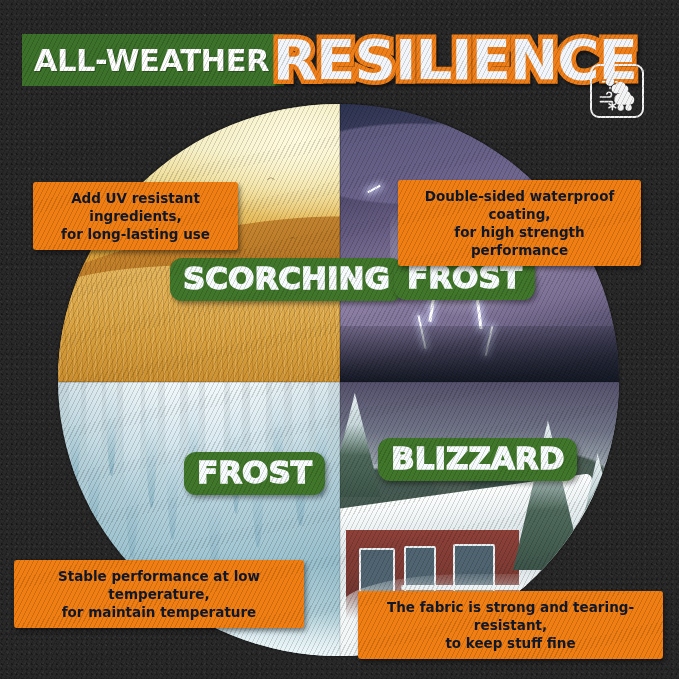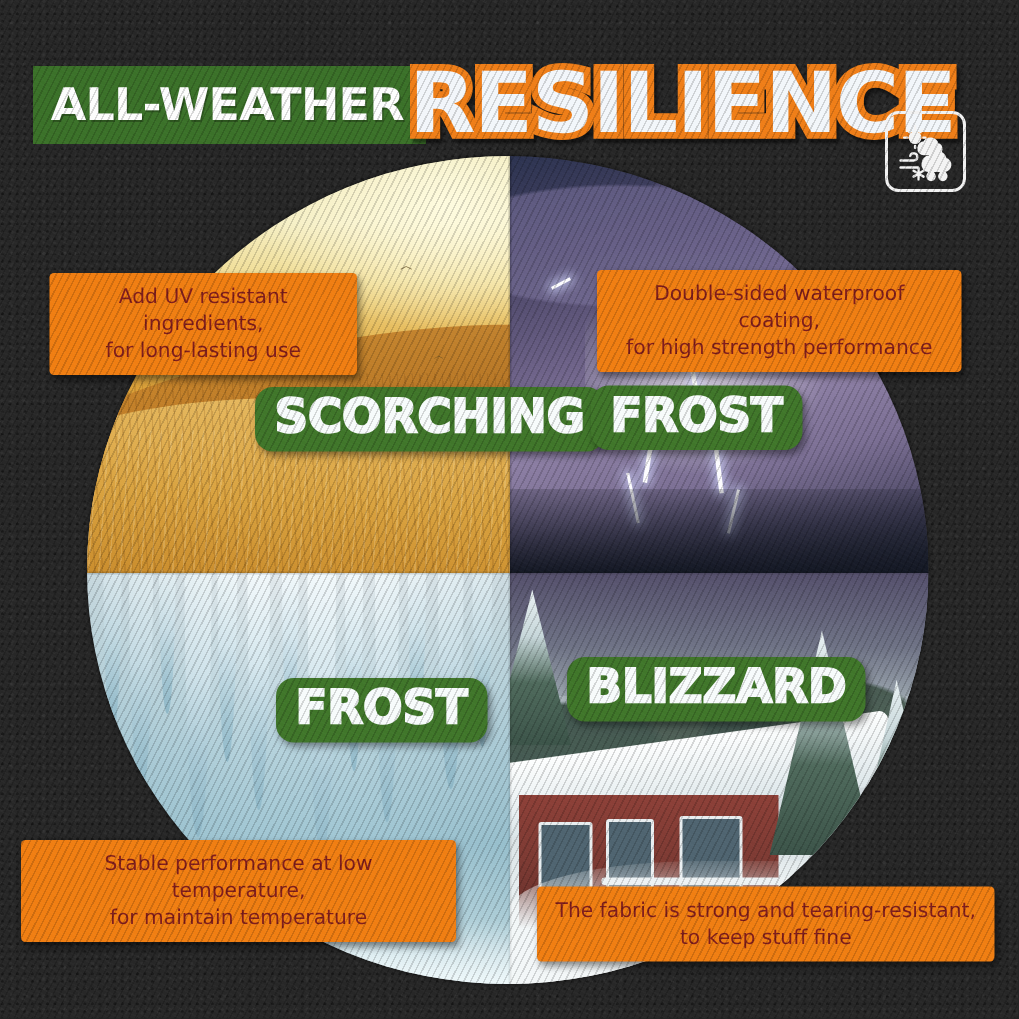--- a/index.html
+++ b/index.html
@@ -19,21 +19,21 @@
     background-size:7px 7px, 11px 11px, 9px 9px, 5px 5px, 100% 100%;
   }
   .grain{
     position:absolute;inset:0;pointer-events:none;opacity:.5;
     background-image:
       repeating-linear-gradient(27deg, rgba(255,255,255,.028) 0 1px, transparent 1px 3px),
       repeating-linear-gradient(117deg, rgba(0,0,0,.30) 0 1px, transparent 1px 4px);
   }
 
   
-  .header{position:absolute;left:0;top:40px;width:679px;height:68px;}
+  .header{position:absolute;left:0;top:30px;width:679px;height:68px;}
   .hdr-green{
     position:absolute;left:22px;top:4px;height:52px;width:262px;
     background:#3b7129;display:flex;align-items:center;justify-content:flex-start;
   }
   .hdr-green span{
     color:#fdfdfd;font-size:30px;font-weight:bold;letter-spacing:-0.5px;
     font-family:"DejaVu Sans",sans-serif;
     padding-left:14px;transform:scaleX(1.02);white-space:nowrap;
     text-shadow:1px 1px 0 rgba(0,0,0,.25);
   }
@@ -130,23 +130,23 @@
   .bz-rail{position:absolute;background:#e9eff1;height:5px;border-radius:2px;}
 
   
   .seam-v{position:absolute;left:281px;top:0;width:2px;height:100%;
     background:linear-gradient(180deg,rgba(0,0,0,.22),rgba(0,0,0,.06));}
   .seam-h{position:absolute;left:0;top:277px;width:100%;height:2px;
     background:linear-gradient(90deg,rgba(0,0,0,.14),rgba(0,0,0,.08));}
 
   
   .callout{
-    position:absolute;background:#f07e12;color:#7f1d1d;
-    font-family:"DejaVu Sans",sans-serif;
-    font-size:13.5px;line-height:18px;font-weight:400;
+    position:absolute;background:#f07e12;color:#0f172a;
+    font-family:"DejaVu Sans",sans-serif;
+    font-size:13.5px;line-height:18px;font-weight:700;
     padding:7px 12px;text-align:center;box-sizing:border-box;
     border-radius:3px;box-shadow:2px 3px 5px rgba(0,0,0,.45);
     white-space:pre-line;
   }
   .c-tl{left:33px;top:182px;width:205px;}
   .c-tr{left:398px;top:180px;width:243px;}
   .c-bl{left:14px;top:560px;width:290px;}
   .c-br{left:358px;top:560px;width:305px;margin-top:31px;}
 
   

